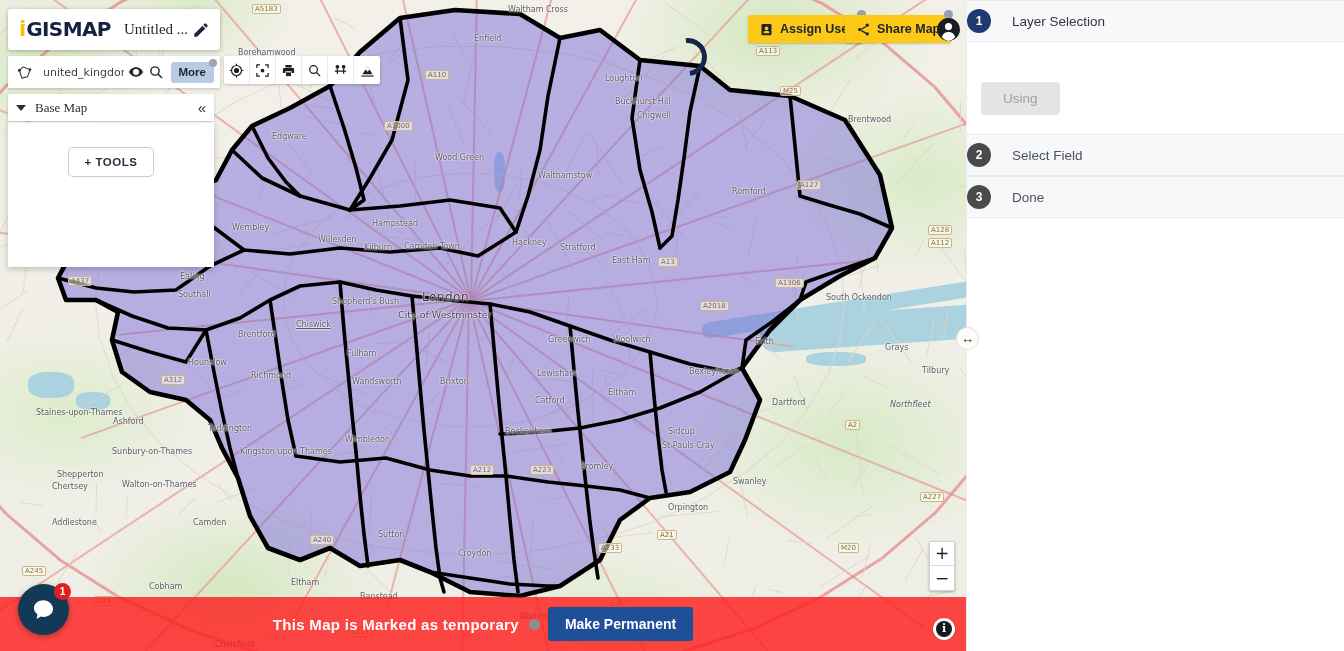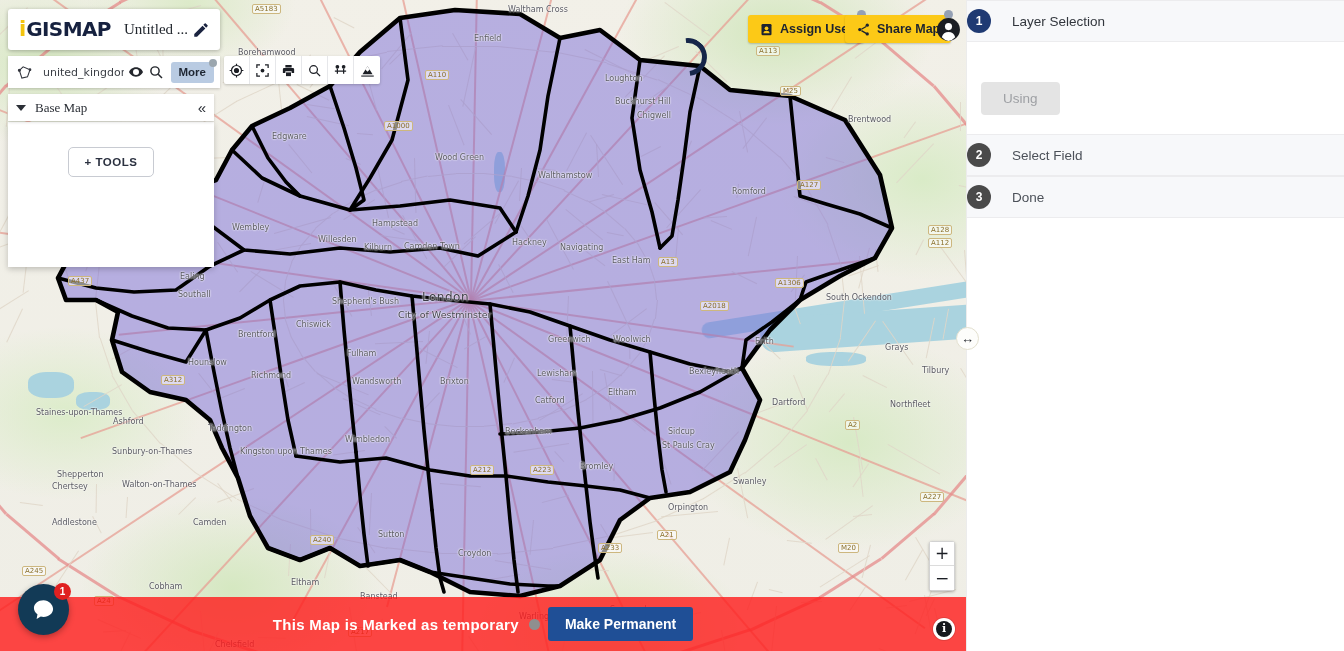--- a/index.html
+++ b/index.html
@@ -852,52 +852,52 @@
         <div class="map-label" style="left: 272px; top: 132px;">Edgware</div>
         <div class="map-label" style="left: 435px; top: 153px;">Wood Green</div>
         <div class="map-label" style="left: 538px; top: 171px;">Walthamstow</div>
         <div class="map-label" style="left: 732px; top: 187px;">Romford</div>
         <div class="map-label" style="left: 232px; top: 223px;">Wembley</div>
         <div class="map-label" style="left: 318px; top: 235px;">Willesden</div>
         <div class="map-label" style="left: 372px; top: 219px;">Hampstead</div>
         <div class="map-label" style="left: 404px; top: 242px;">Camden Town</div>
         <div class="map-label" style="left: 364px; top: 243px;">Kilburn</div>
         <div class="map-label" style="left: 512px; top: 238px;">Hackney</div>
-        <div class="map-label" style="left: 560px; top: 243px;">Navigating</div>
+        <div class="map-label" style="left: 560px; top: 243px;">Stratford</div>
         <div class="road-shield" style="left: 928px; top: 238px;">A112</div>
         <div class="map-label" style="left: 612px; top: 256px;">East Ham</div>
         <div class="road-shield" style="left: 658px; top: 257px;">A13</div>
         <div class="road-shield" style="left: 775px; top: 278px;">A1306</div>
         <div class="map-label" style="left: 826px; top: 293px;">South Ockendon</div>
         <div class="map-label big" style="left: 422px; top: 290px;">London</div>
         <div class="map-label mid" style="left: 398px; top: 309px;">City of Westminster</div>
         <div class="map-label" style="left: 180px; top: 272px;">Ealing</div>
         <div class="map-label" style="left: 178px; top: 290px;">Southall</div>
         <div class="map-label" style="left: 332px; top: 297px;">Shepherd's Bush</div>
         <div class="road-shield" style="left: 68px; top: 276px;">A437</div>
         <div class="road-shield" style="left: 700px; top: 301px;">A2018</div>
-        <div class="map-label" style="left: 296px; top: 320px;">Chiswick</div>
+        <div class="map-label" style="left: 296px; top: 320px; text-decoration: underline;">Chiswick</div>
         <div class="map-label" style="left: 238px; top: 330px;">Brentford</div>
         <div class="map-label" style="left: 548px; top: 335px;">Greenwich</div>
         <div class="map-label" style="left: 613px; top: 335px;">Woolwich</div>
         <div class="map-label" style="left: 755px; top: 337px;">Erith</div>
         <div class="map-label" style="left: 885px; top: 343px;">Grays</div>
         <div class="map-label" style="left: 922px; top: 366px;">Tilbury</div>
         <div class="map-label" style="left: 347px; top: 349px;">Fulham</div>
         <div class="map-label" style="left: 188px; top: 358px;">Hounslow</div>
         <div class="map-label" style="left: 251px; top: 371px;">Richmond</div>
         <div class="road-shield" style="left: 161px; top: 375px;">A312</div>
         <div class="map-label" style="left: 352px; top: 377px;">Wandsworth</div>
         <div class="map-label" style="left: 440px; top: 377px;">Brixton</div>
         <div class="map-label" style="left: 537px; top: 369px;">Lewisham</div>
         <div class="map-label" style="left: 689px; top: 367px;">Bexleyheath</div>
         <div class="map-label" style="left: 535px; top: 396px;">Catford</div>
         <div class="map-label" style="left: 608px; top: 388px;">Eltham</div>
         <div class="map-label" style="left: 772px; top: 398px;">Dartford</div>
-        <div class="map-label" style="left: 890px; top: 400px;">Northfleet</div>
+        <div class="map-label" style="left: 890px; top: 400px; font-style: italic;">Northfleet</div>
         <div class="road-shield" style="left: 845px; top: 420px;">A2</div>
         <div class="map-label" style="left: 36px; top: 408px;">Staines-upon-Thames</div>
         <div class="map-label" style="left: 113px; top: 417px;">Ashford</div>
         <div class="map-label" style="left: 208px; top: 424px;">Teddington</div>
         <div class="map-label" style="left: 240px; top: 447px;">Kingston upon Thames</div>
         <div class="map-label" style="left: 345px; top: 435px; text-align: right;">Wimbledon</div>
         <div class="map-label" style="left: 505px; top: 427px;">Beckenham</div>
         <div class="map-label" style="left: 668px; top: 427px;">Sidcup</div>
         <div class="map-label" style="left: 662px; top: 441px;">St Pauls Cray</div>
         <div class="road-shield" style="left: 470px; top: 465px;">A212</div>

